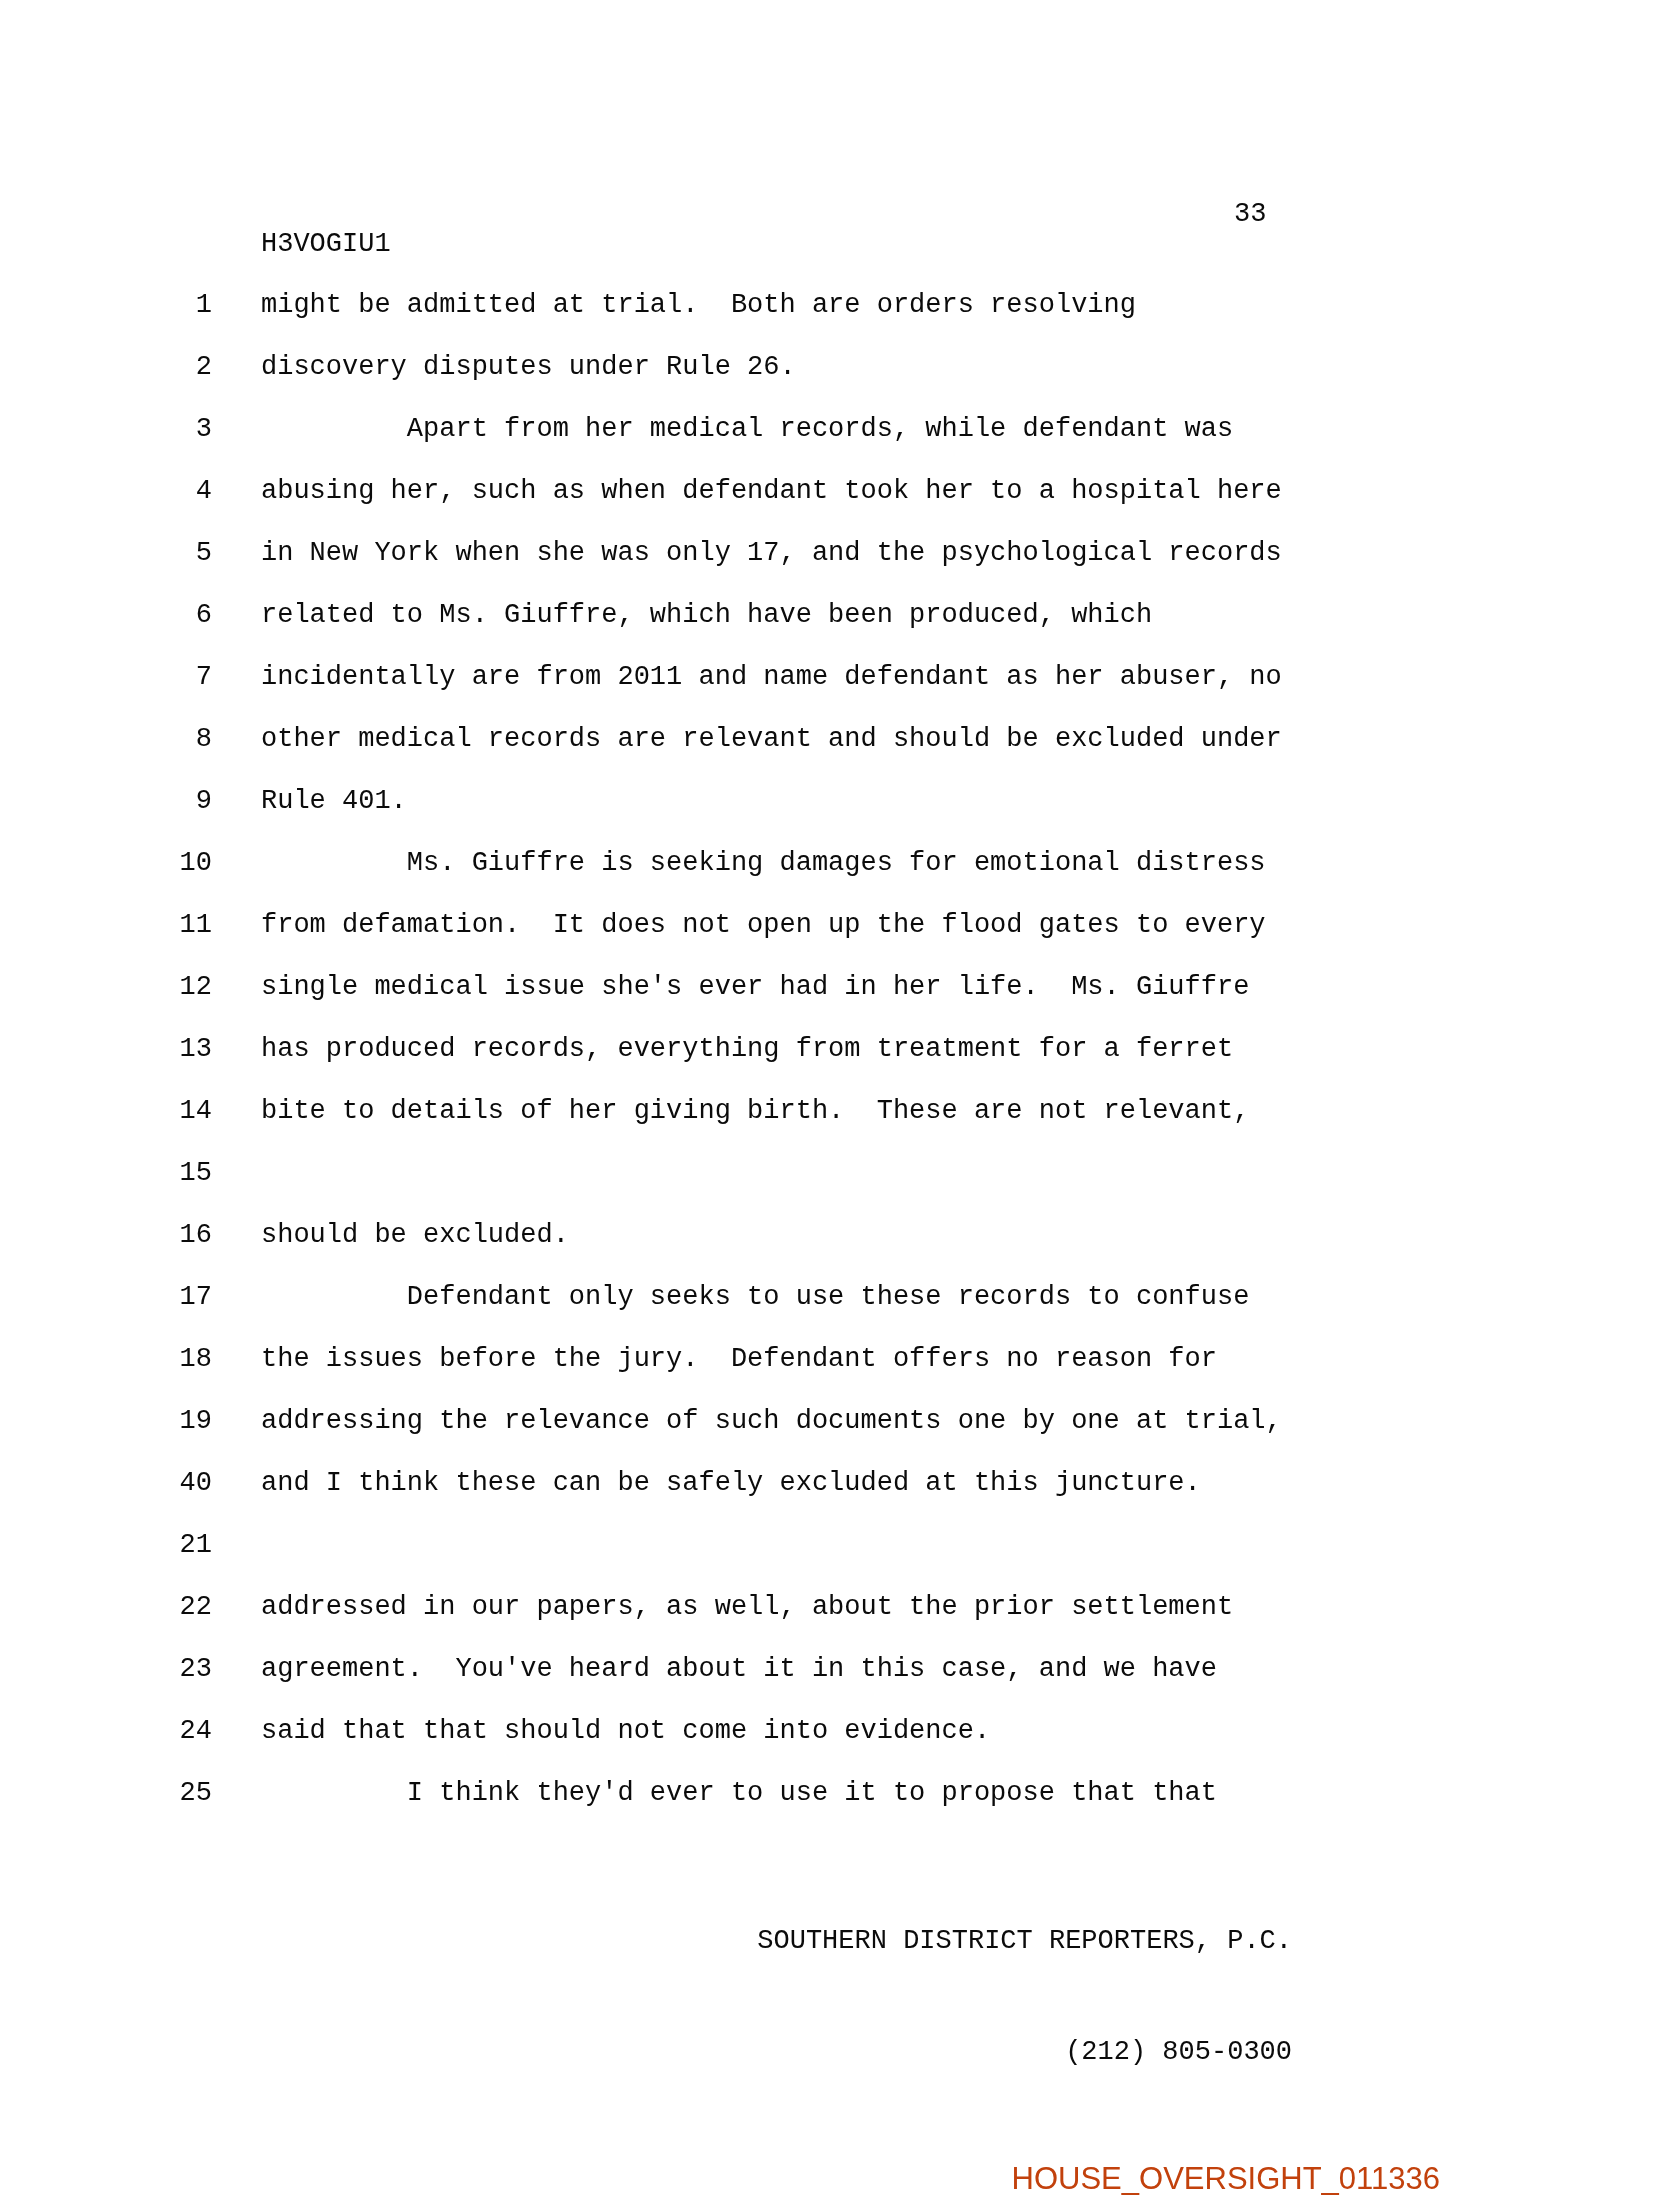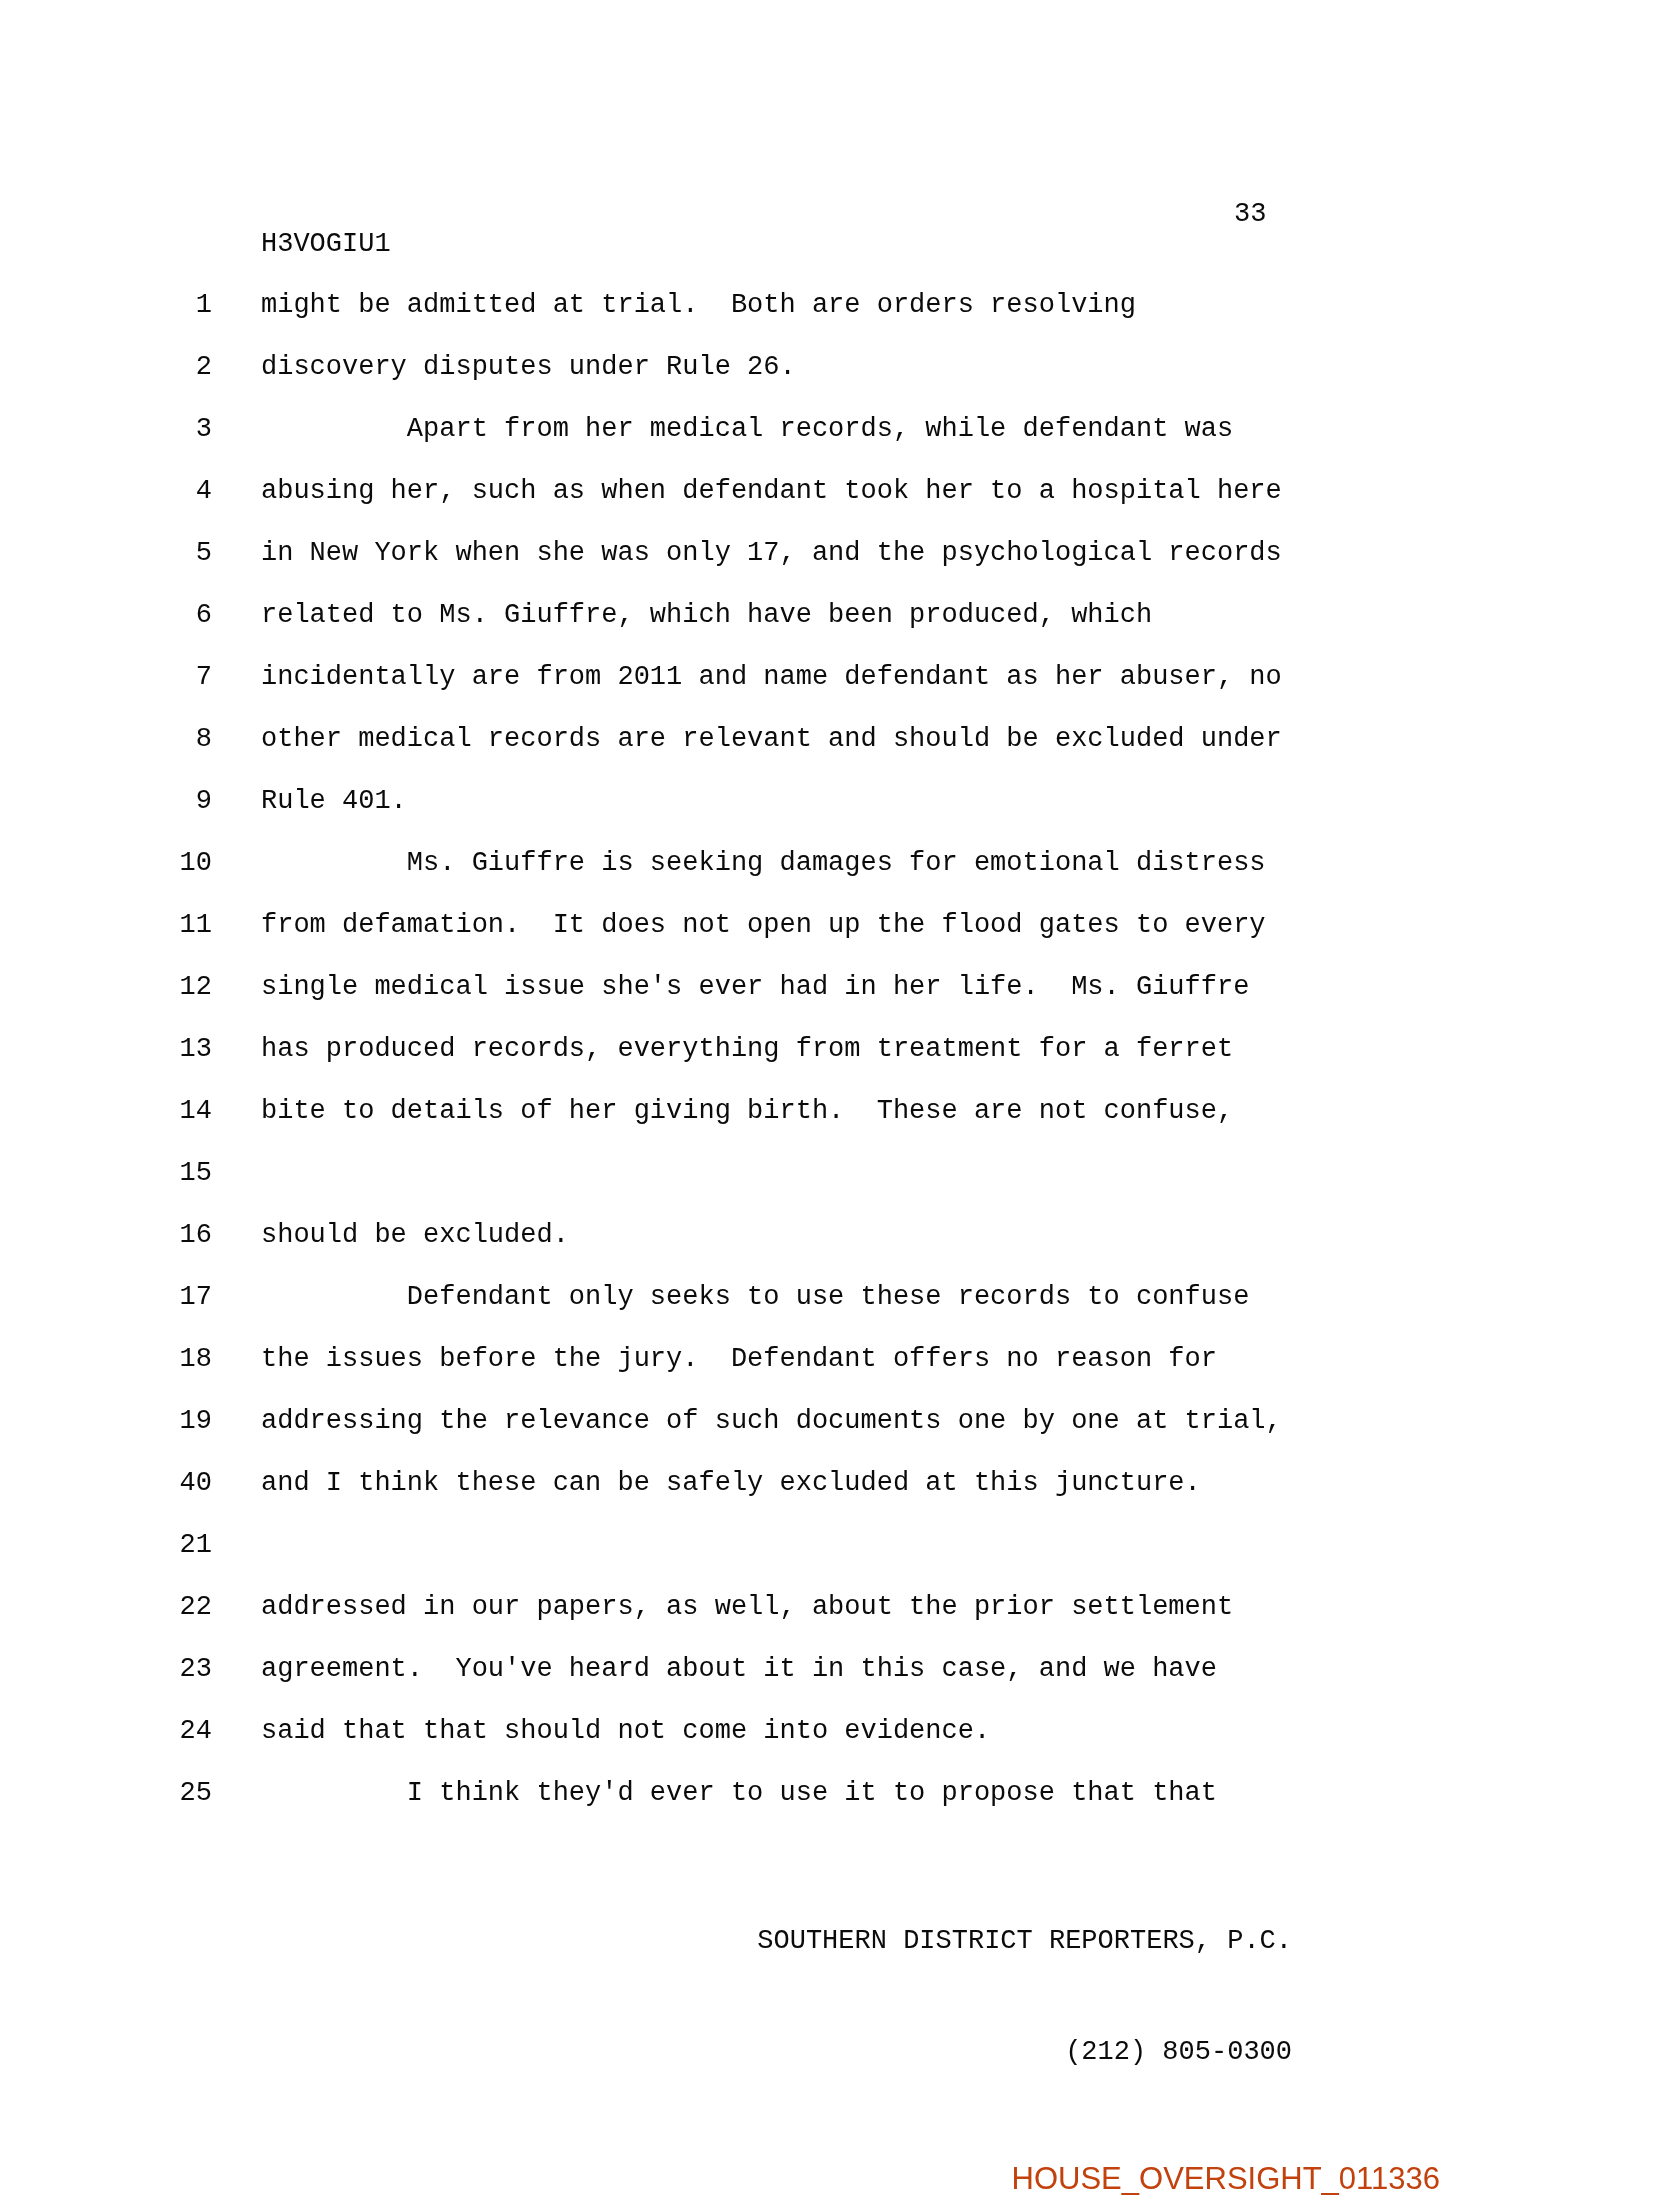--- a/index.html
+++ b/index.html
@@ -143,21 +143,21 @@
     <div class="line">
         <span class="num">12</span>
         <span class="txt">single medical issue she's ever had in her life.  Ms. Giuffre</span>
       </div>
     <div class="line">
         <span class="num">13</span>
         <span class="txt">has produced records, everything from treatment for a ferret</span>
       </div>
     <div class="line">
         <span class="num">14</span>
-        <span class="txt">bite to details of her giving birth.  These are not confuse,</span>
+        <span class="txt">bite to details of her giving birth.  These are not relevant,</span>
       </div>
     <div class="line">
         <span class="num">15</span>
       </div>
     <div class="line">
         <span class="num">16</span>
         <span class="txt">should be excluded.</span>
       </div>
     <div class="line">
         <span class="num">17</span>

